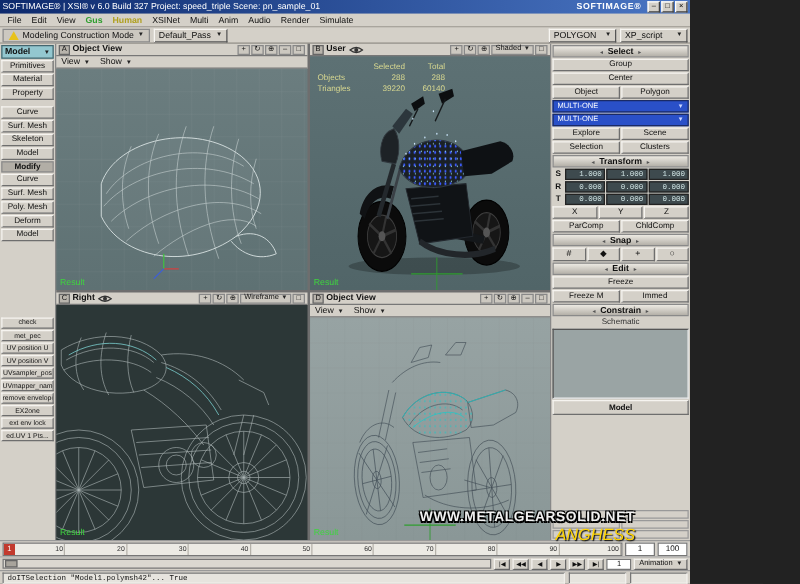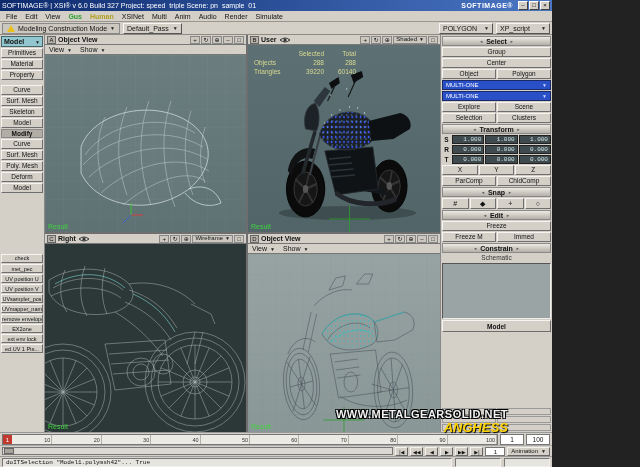--- a/index.html
+++ b/index.html
@@ -92,21 +92,21 @@
   .pb-btn{min-width:13px;height:9px;border:1px solid;border-color:#f4f2ee #666 #666 #f4f2ee;background:var(--ui);font-size:5px;line-height:8px;text-align:center;padding:0 1px;}
   .pb-frame{width:20px;height:9px;background:#fff;border:1px solid #777;text-align:center;line-height:8px;font-size:6px;}
   .pb-dd{height:9px;border:1px solid;border-color:#f4f2ee #666 #666 #f4f2ee;background:var(--ui);font-size:6px;line-height:8px;padding:0 3px;display:flex;gap:3px;align-items:center;}
   .statusbar{height:11px;background:var(--ui);border-top:1px solid #999;display:flex;align-items:center;font-size:6.5px;padding:0 2px;gap:3px;}
   .status-msg{flex:1;border:1px solid #888;border-color:#777 #f2f0ec #f2f0ec #777;background:#e6e4de;height:9px;line-height:8px;padding:0 3px;white-space:nowrap;overflow:hidden;font-family:"Liberation Mono",monospace;font-size:6px;}
   .status-box{width:46px;height:9px;border:1px solid;border-color:#777 #f2f0ec #f2f0ec #777;background:#e6e4de;}
 
   
   .watermark{position:absolute;right:44px;bottom:32px;text-align:right;z-index:50;pointer-events:none;}
   .wm1{color:var(--watermark_white);font-weight:bold;font-size:11px;letter-spacing:.5px;text-shadow:1px 1px 0 #000,-1px -1px 0 #000,1px -1px 0 #000,-1px 1px 0 #000;}
-  .wm2{color:var(--watermark_yellow);font-style:italic;font-weight:bold;font-size:13px;text-shadow:1px 1px 1px #000;}
+  .wm2{color:var(--watermark_yellow);font-style:italic;font-weight:normal;font-size:13px;text-shadow:1px 1px 1px #000;}
 </style>
 </head>
 <body>
 
 <div class="app">
 
   <div class="titlebar">
     <span class="title">SOFTIMAGE® | XSI® v 6.0 Build 327    Project: speed_triple     Scene: pn_sample_01</span>
     <span class="brand">SOFTIMAGE®</span>
     <span class="winbtn">–</span>

